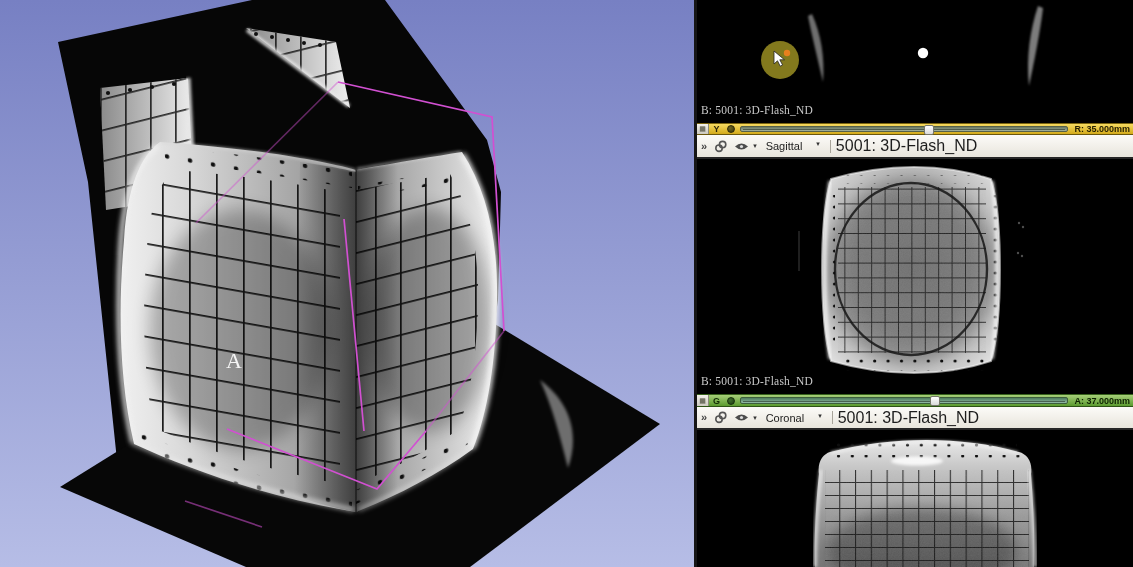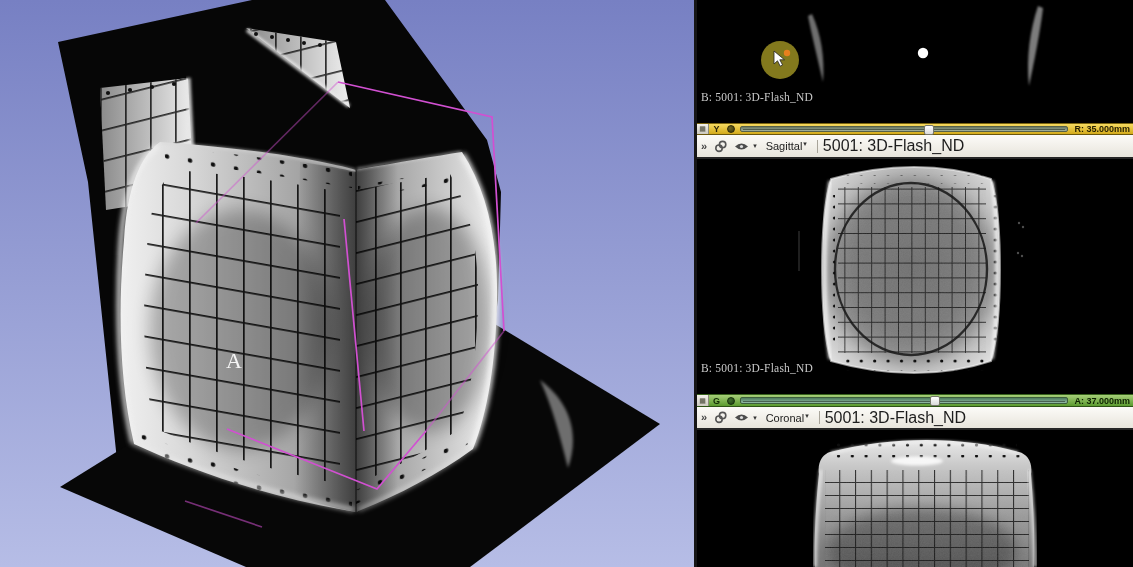--- a/index.html
+++ b/index.html
@@ -5,21 +5,21 @@
   *{box-sizing:border-box;margin:0;padding:0}
   body{background:#000;font-family:"Liberation Sans",sans-serif;width:1133px;height:567px;overflow:hidden}
   #app{position:relative;width:1133px;height:567px;background:#000;overflow:hidden}
   #view3d{position:absolute;left:0;top:0;width:694px;height:567px}
   #view3d svg{display:block}
   #right-panel{position:absolute;left:694px;top:0;width:439px;height:567px;background:#000;border-left:3px solid #161616}
   .sliceview{position:absolute;left:0;width:436px;background:#000;overflow:hidden}
   #axial-view{top:0;height:123px}
   #sagittal-view{top:159px;height:235px}
   #coronal-view{top:430px;height:137px}
-  .view-label{position:absolute;left:4px;bottom:20px;font-family:"Liberation Serif",serif;font-size:11.5px;color:#c9c9c9;letter-spacing:.2px;z-index:3}
+  .view-label{position:absolute;left:4px;bottom:7px;font-family:"Liberation Serif",serif;font-size:11.5px;color:#c9c9c9;letter-spacing:.2px;z-index:3}
   
   .slicebar{position:absolute;left:0;width:436px;display:flex;align-items:stretch}
   #ybar{top:123px;height:12px}
   #gbar{top:394px;height:13px}
   .slicebar.yellow{background:linear-gradient(#f6da60,#d4ab1b);border-top:1px solid #7a6410;border-bottom:1px solid #6b570c}
   .slicebar.green{background:linear-gradient(#a6cf78,#5a9a2e);border-top:1px solid #37621c;border-bottom:1px solid #2d5315}
   .bar-btn{width:12px;background:linear-gradient(#f4f2ec,#ccc9bf);border-right:1px solid #8a8a7a;display:flex;align-items:center;justify-content:center;font-size:7px;color:#4a4a3a;cursor:pointer}
   .bar-axis{width:15px;text-align:center;font-size:9px;font-weight:bold;color:#2a2408;display:flex;align-items:center;justify-content:center}
   .green .bar-axis{color:#122b06}
   .bar-pin{width:13px;display:flex;align-items:center;justify-content:center}
@@ -34,21 +34,21 @@
   #gbar .bar-handle{left:58%}
   .bar-value{font-size:9px;font-weight:bold;color:#241e00;display:flex;align-items:center;padding:0 3px;white-space:nowrap}
   .green .bar-value{color:#0d2200}
   
   .slicetoolbar{position:absolute;left:0;width:436px;display:flex;align-items:center;gap:3px;padding:0 3px;background:linear-gradient(#fcfbf8,#e8e5dc);border-bottom:2px solid #262626}
   #ytoolbar{top:135px;height:24px}
   #gtoolbar{top:407px;height:23px}
   .tb-expand{font-size:11px;font-weight:bold;color:#444;line-height:1;cursor:pointer;padding:0 1px}
   .tb-btn{width:18px;height:16px;display:flex;align-items:center;justify-content:center;border-radius:2px;cursor:pointer}
   .tb-arrow{font-size:7px;color:#333;cursor:pointer}
-  .orientation-box{display:flex;align-items:flex-start;gap:1px;padding:1px 5px 1px 6px;font-size:11px;color:#1d1d1d;cursor:pointer}
+  .orientation-box{display:flex;align-items:flex-start;gap:14px;padding:1px 5px 1px 6px;font-size:11px;color:#1d1d1d;cursor:pointer}
   .tb-divider{width:1px;height:13px;background:#a8a49a;margin:0 2px}
   .volume-label{font-size:16px;color:#1d1d1d;cursor:pointer}
   svg.fillview{position:absolute;left:0;top:0}
 </style>
 </head>
 <body>
 
 <div id="app">
 
   <div id="view3d">

